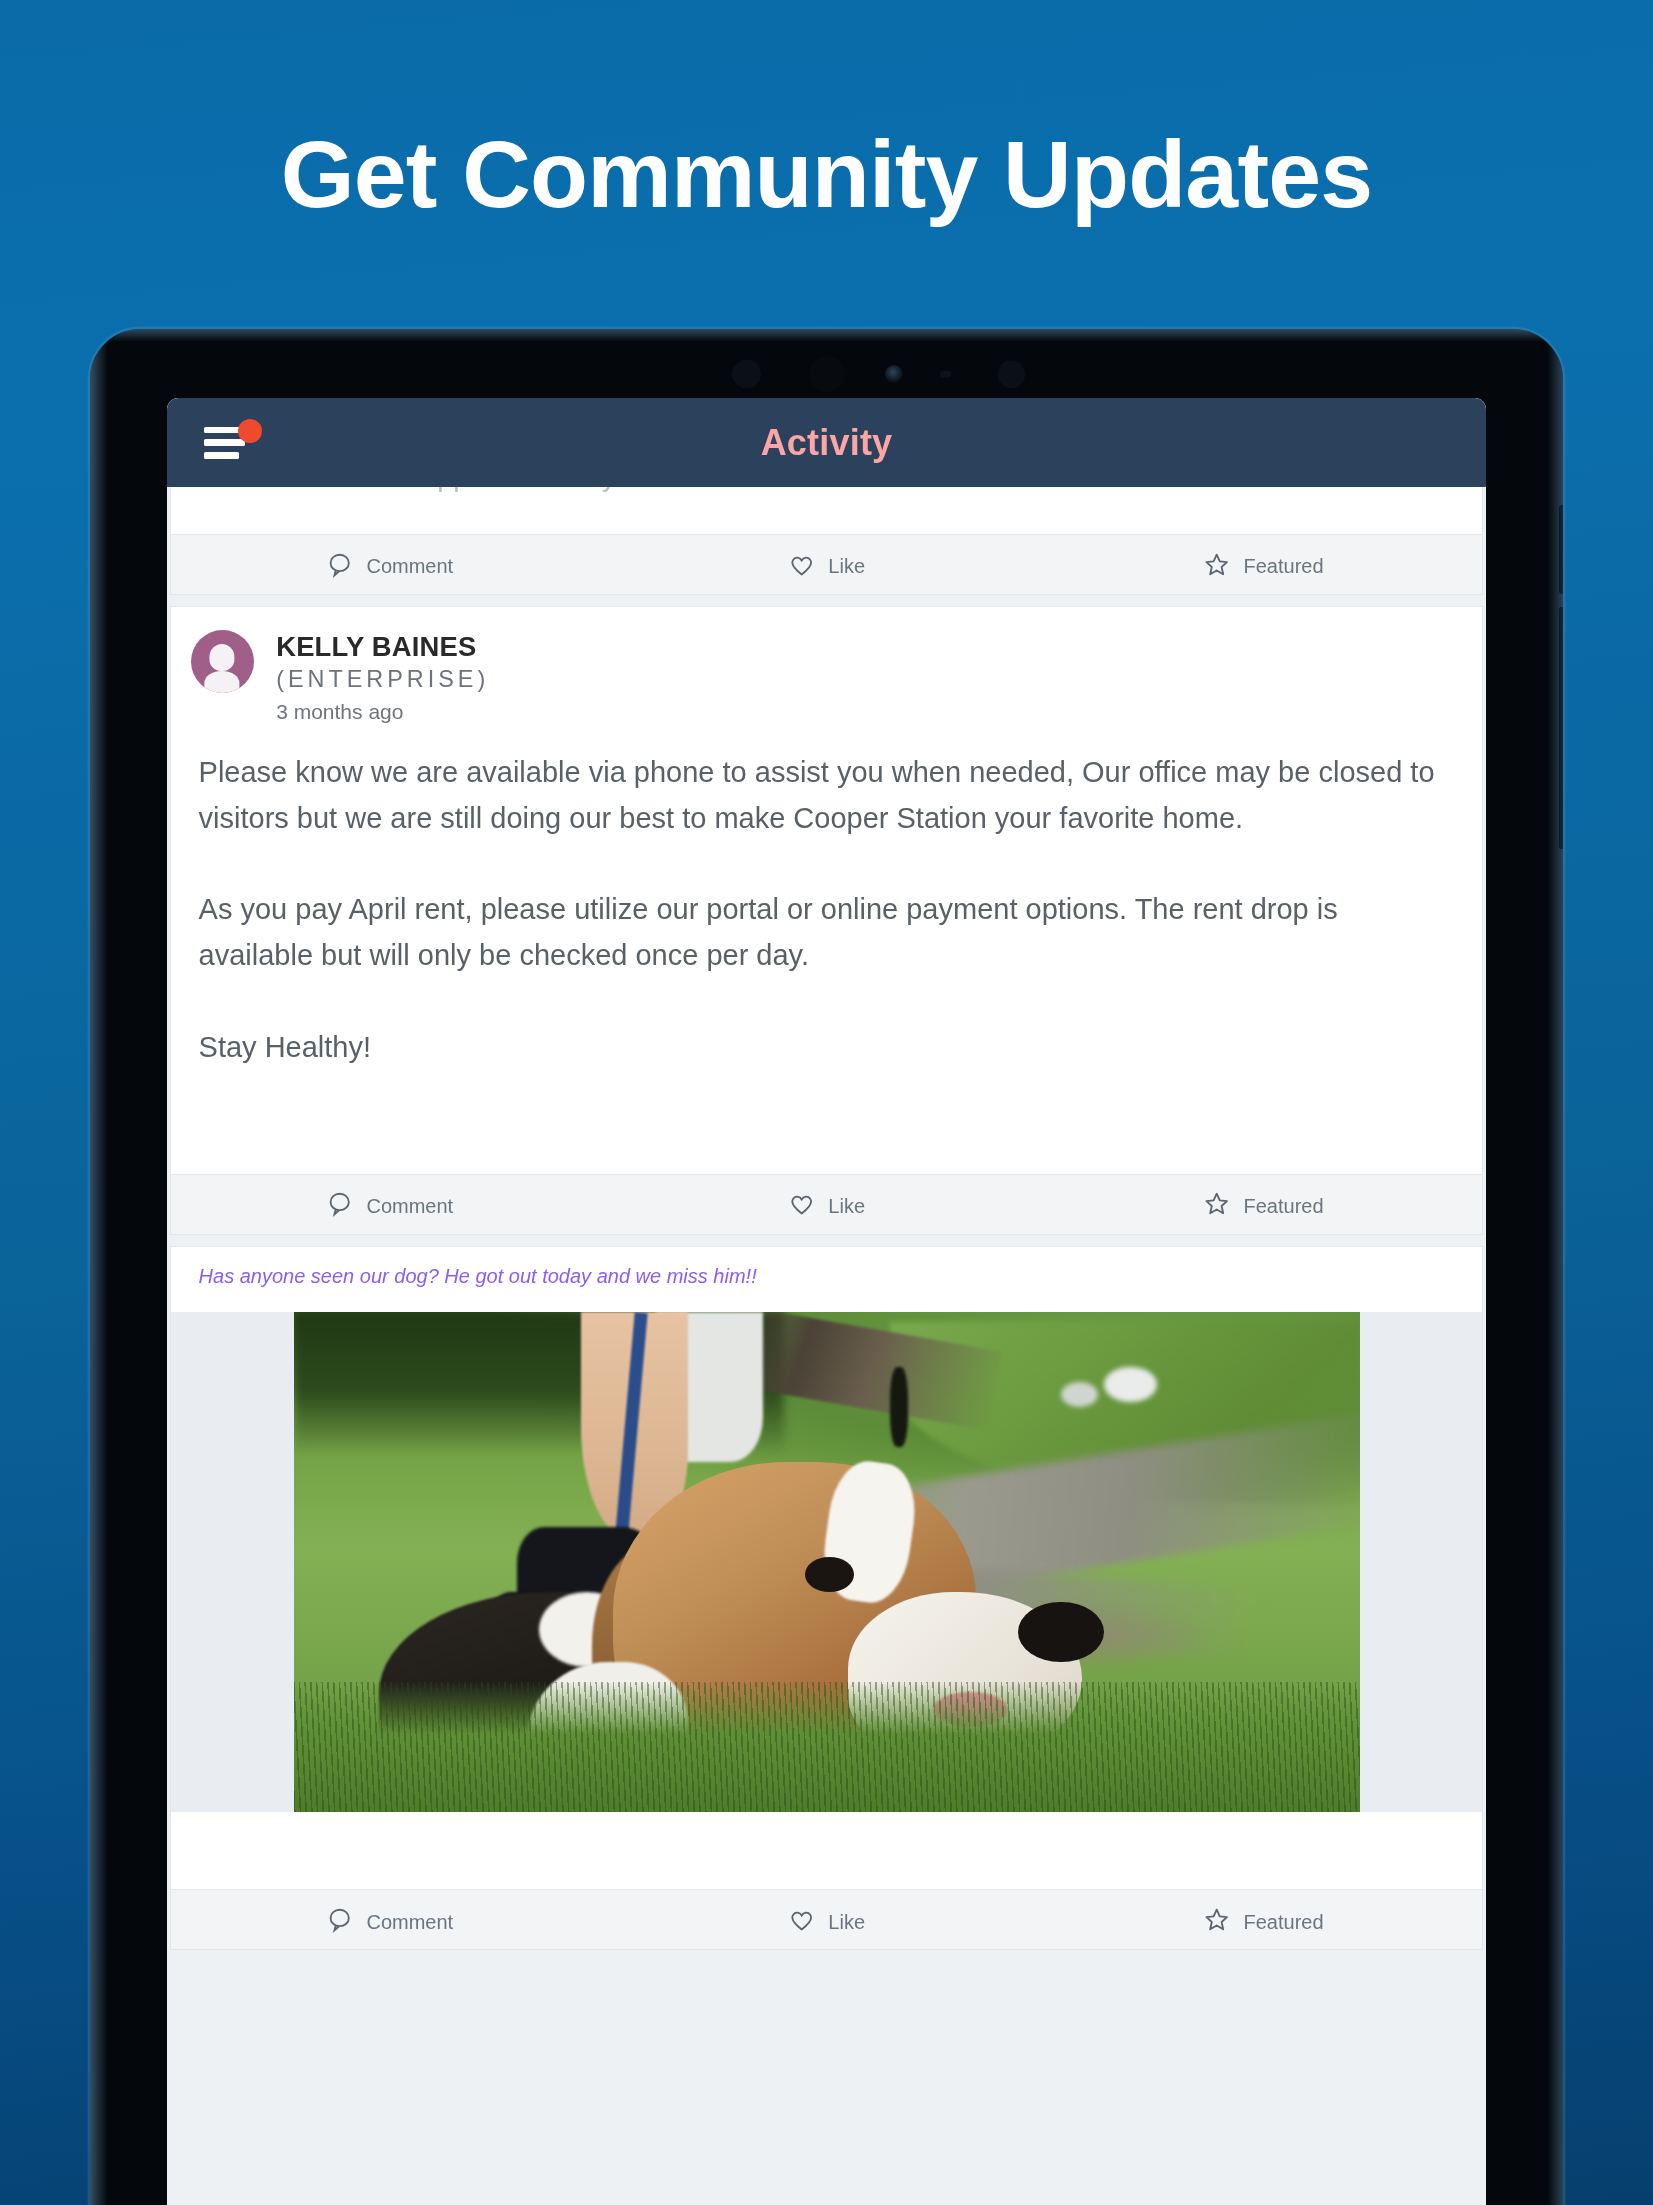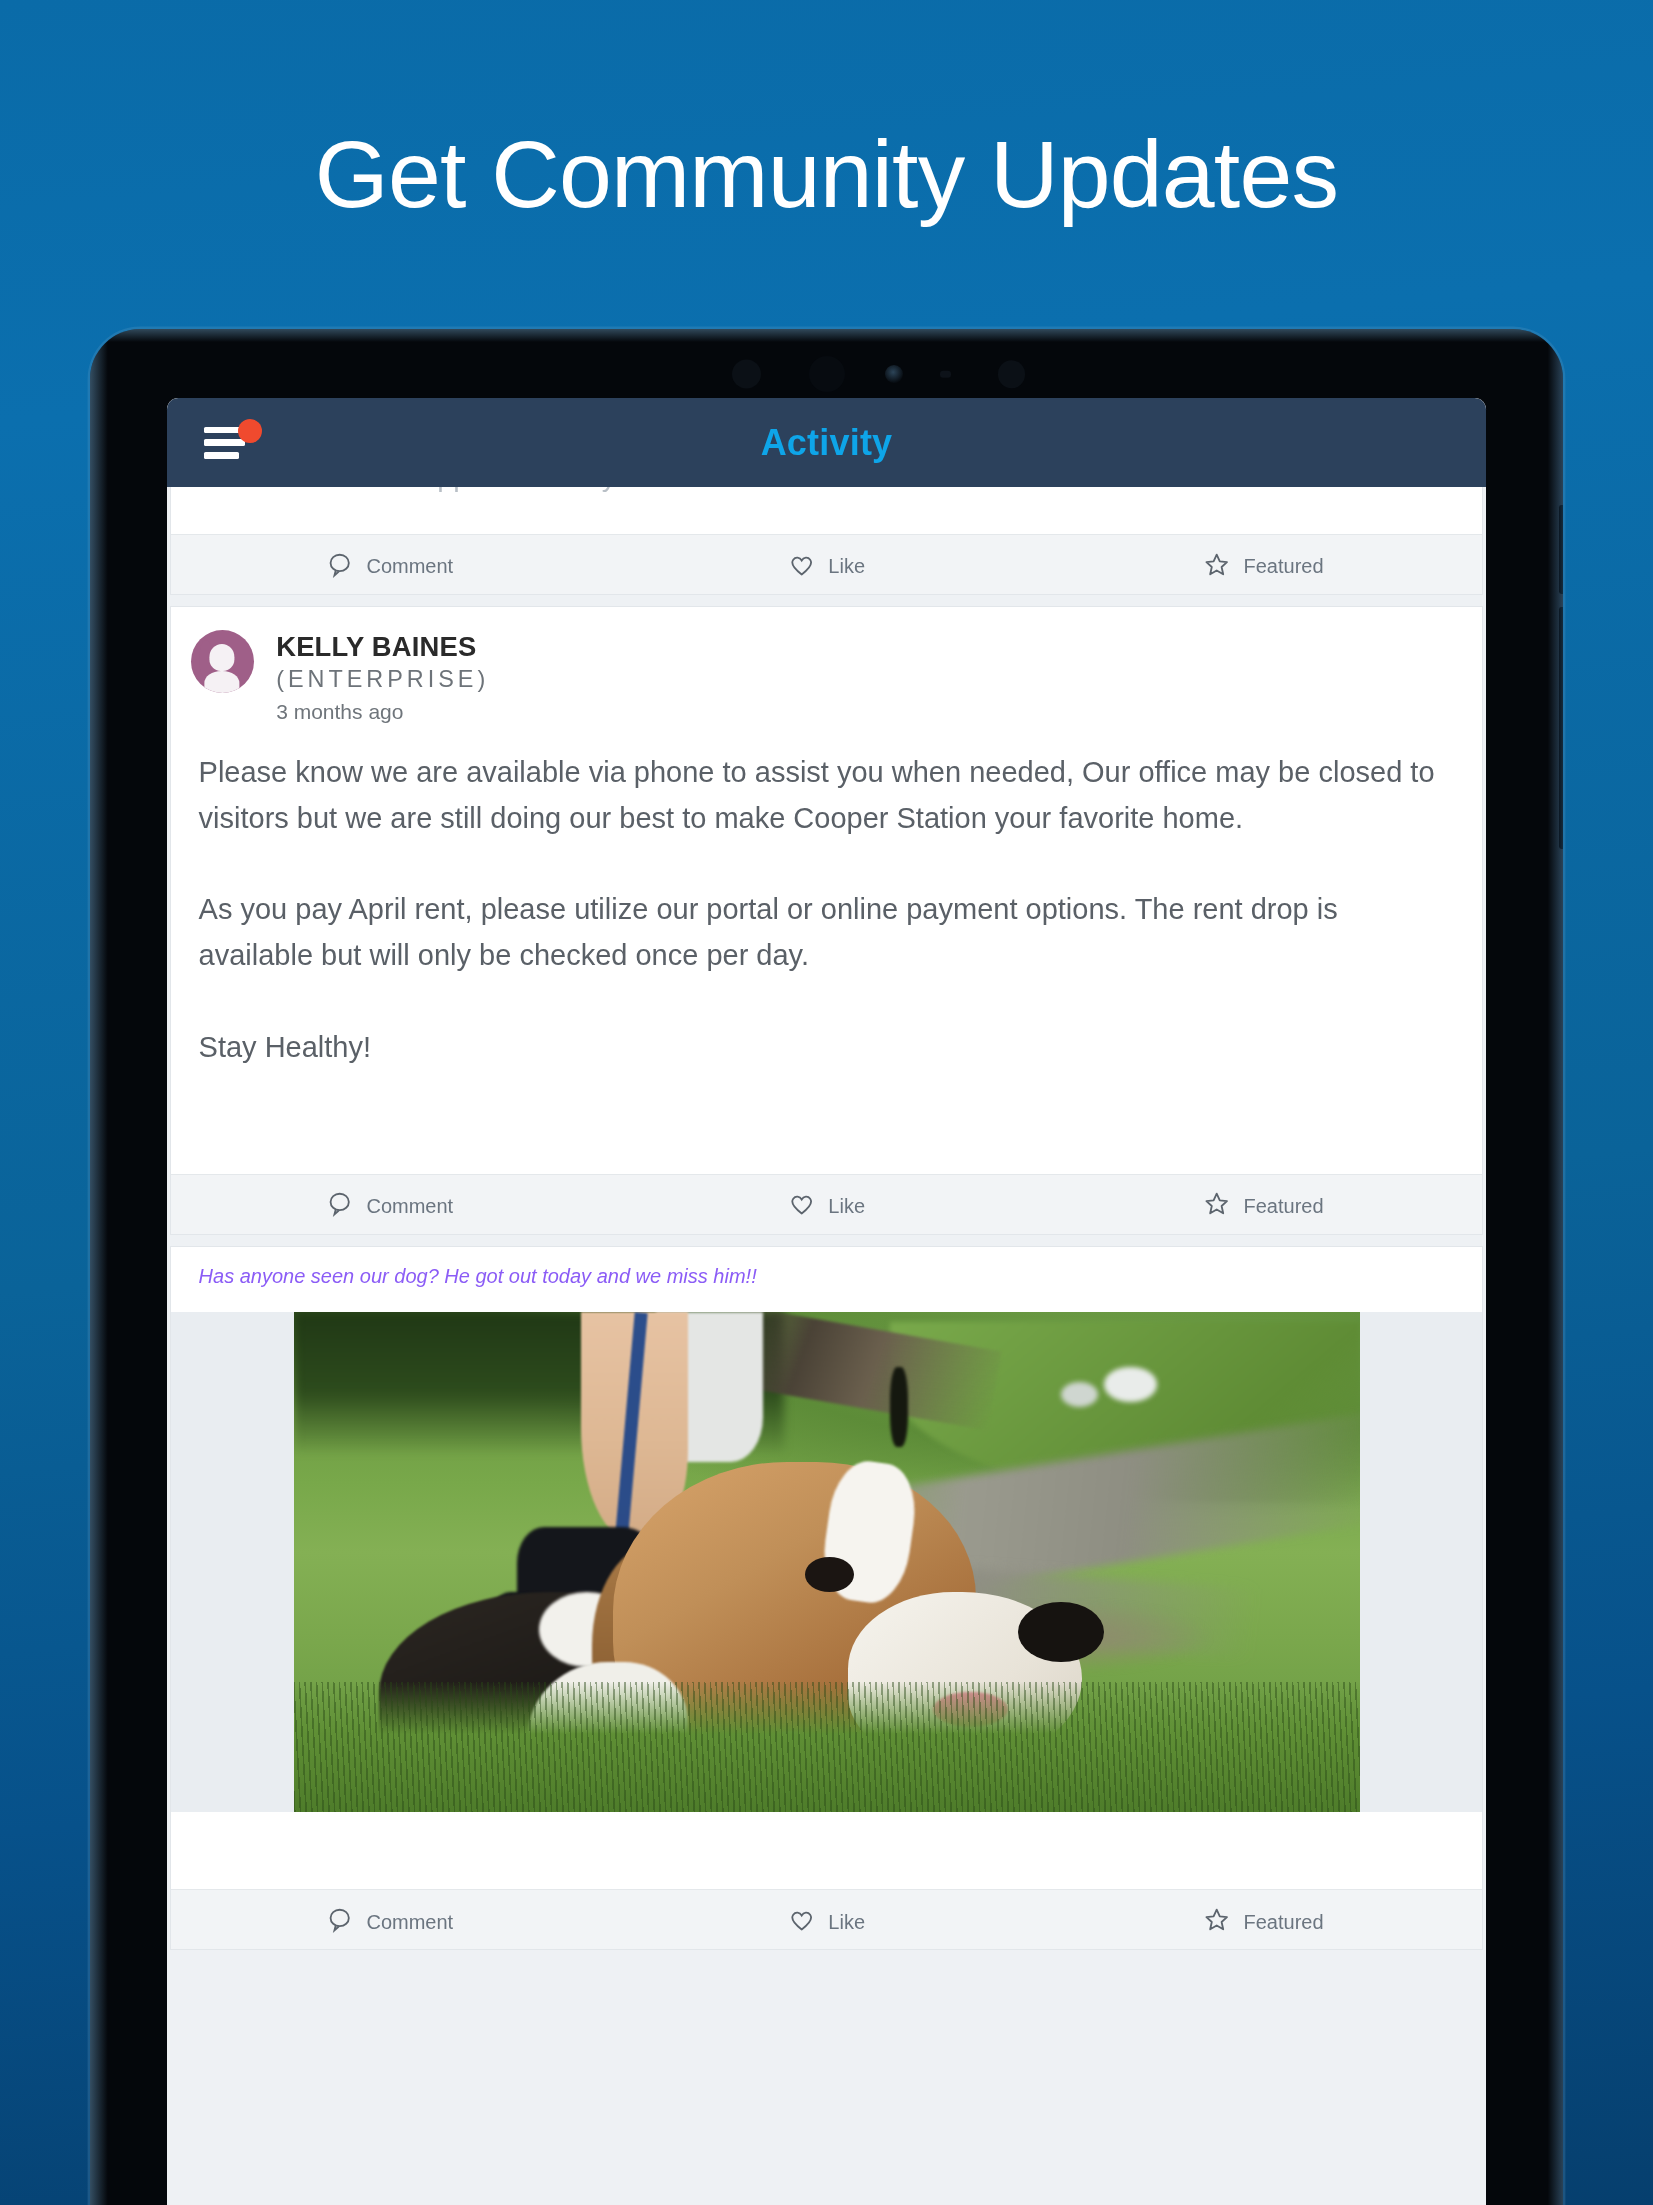--- a/index.html
+++ b/index.html
@@ -10,21 +10,21 @@
     position:relative;
   }
 
   
   .promo-headline {
     position:absolute;
     top:125px; left:0; width:100%;
     text-align:center;
     color:#ffffff;
     font-size:95px;
-    font-weight:normal;
+    font-weight:bold;
     letter-spacing:-0.8px;
     line-height:1.05;
     white-space:nowrap;
   }
 
   
   .device {
     position:absolute;
     left:90px;
     top:329px;
@@ -116,21 +116,21 @@
   .notif-badge {
     position:absolute;
     left:71px; top:21px;
     width:24px; height:24px;
     border-radius:50%;
     background:#f04a2e;
   }
   .appbar-title {
     width:100%;
     text-align:center;
-    color:#0ea5e9;
+    color:#fca5a5;
     font-size:36px;
     font-weight:bold;
     letter-spacing:0.2px;
   }
 
   
   .feed {
     position:absolute;
     top:89px; left:0; right:0; bottom:0;
     background:#eef1f4;

